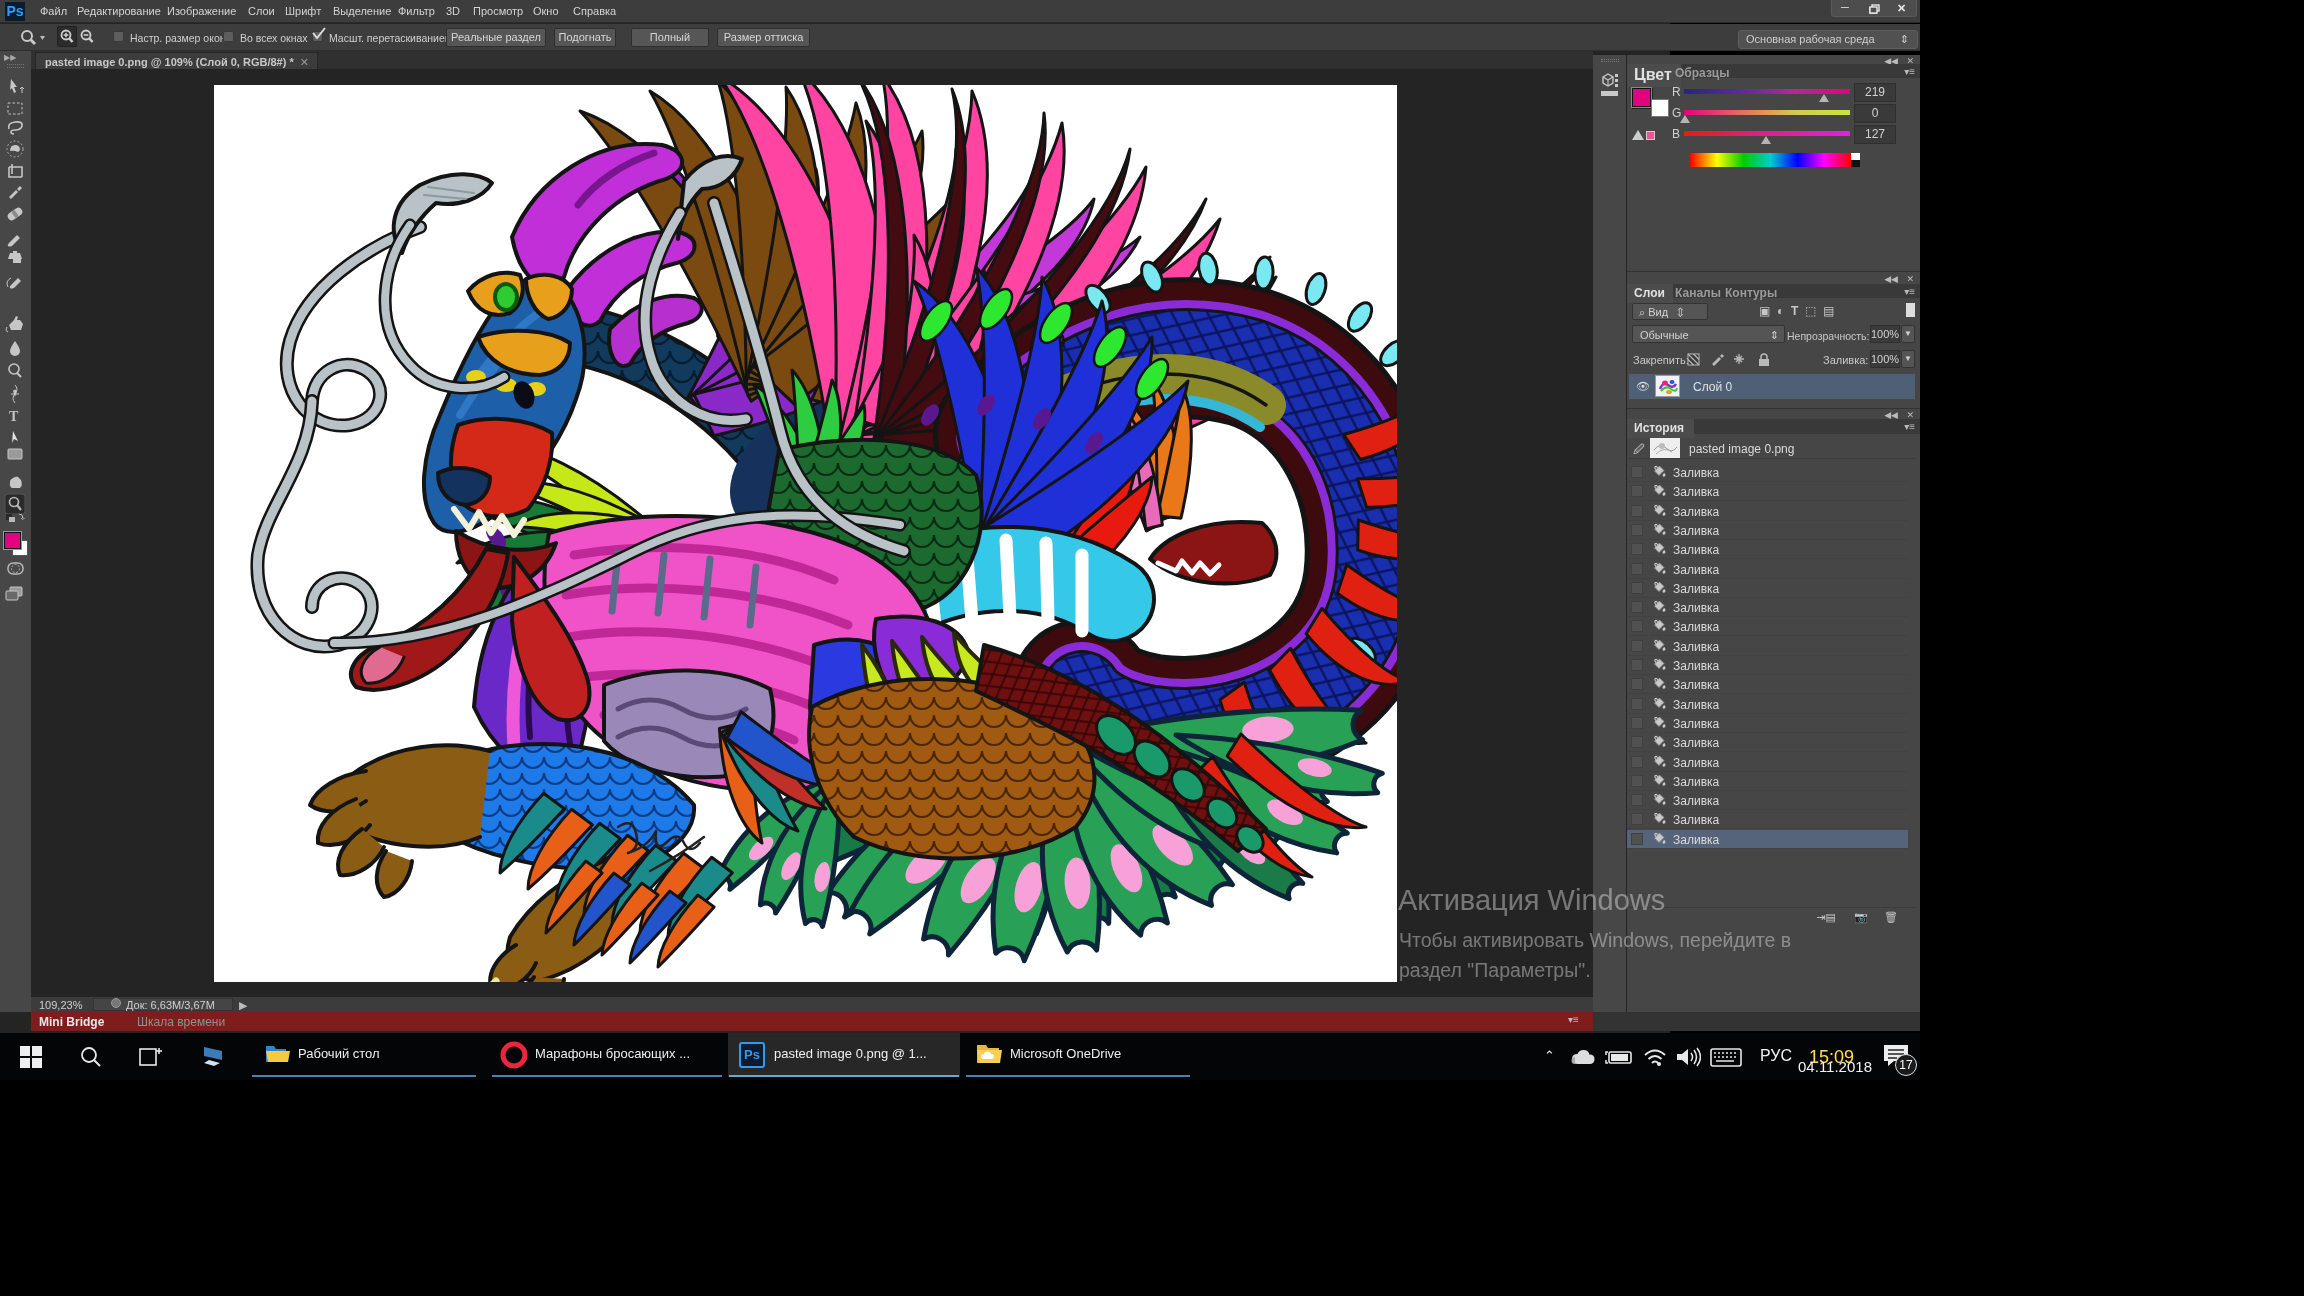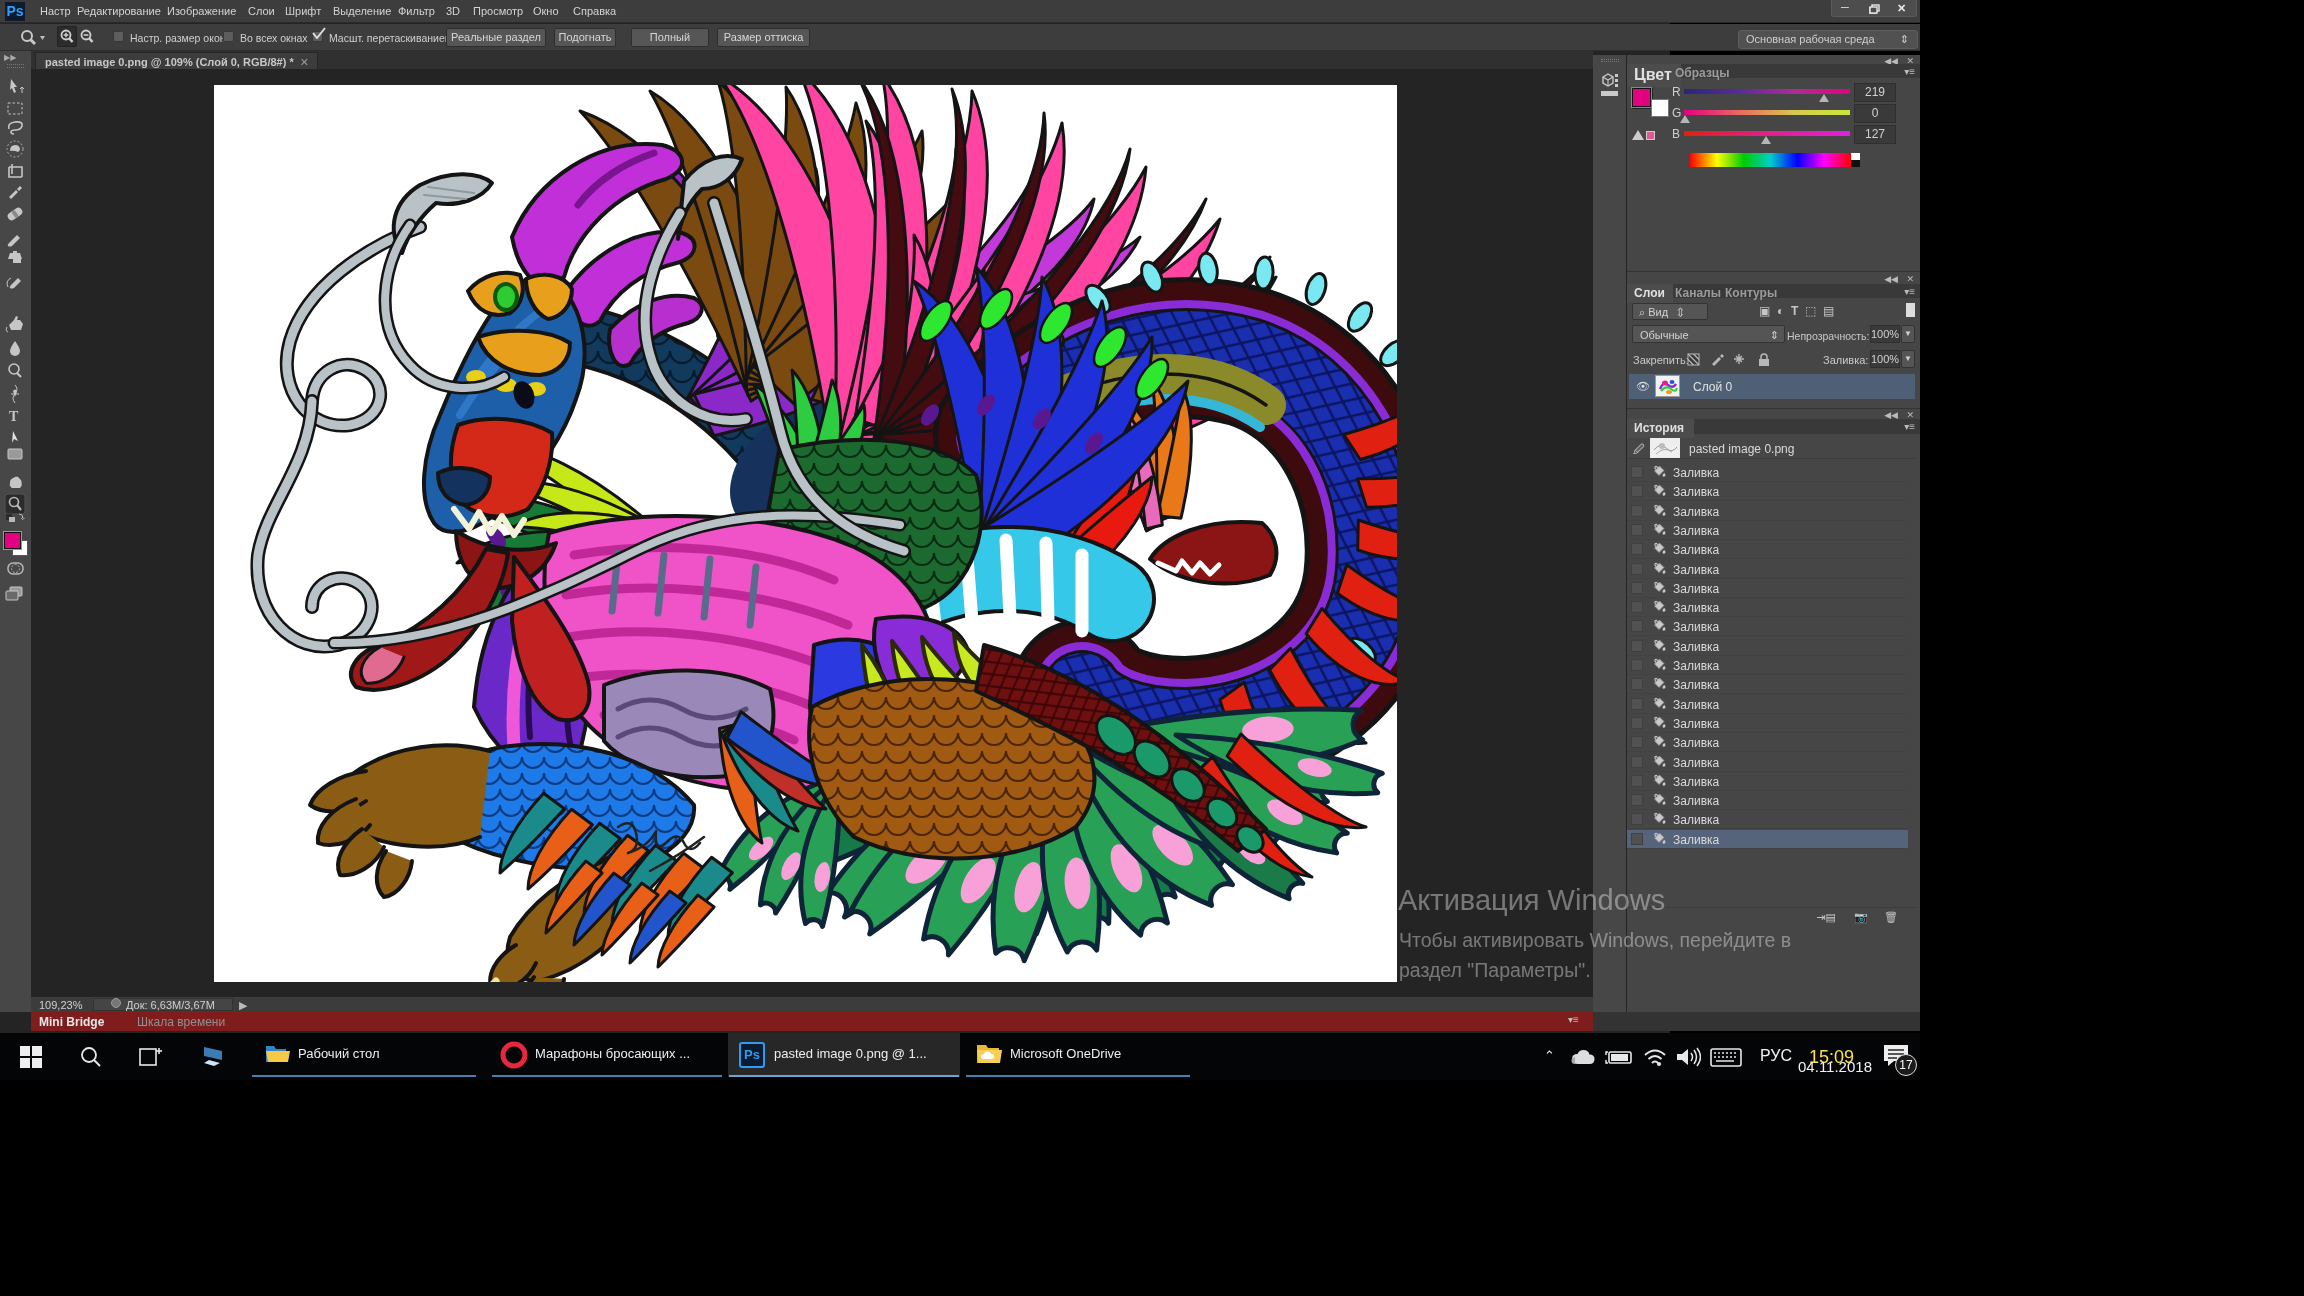--- a/index.html
+++ b/index.html
@@ -44,21 +44,21 @@
 
 #taskbar{position:absolute;left:0;top:1033px;width:1920px;height:47px;background:#030507}
 .tbtn{position:absolute;top:0;height:44px;color:#eee;font-size:13px}
 .tline{position:absolute;bottom:0;height:2px;background:#4a80ad}
 #tray{position:absolute;right:0;top:0;height:47px;color:#fff;font-size:12px}
 </style></head>
 <body>
 <div id="screen">
   <div id="menubar">
     <div id="pslogo">Ps</div>
-    <div class="mi" style="left:40px">Настр</div>
+    <div class="mi" style="left:40px">Файл</div>
     <div class="mi" style="left:77px">Редактирование</div>
     <div class="mi" style="left:167px">Изображение</div>
     <div class="mi" style="left:248px">Слои</div>
     <div class="mi" style="left:285px">Шрифт</div>
     <div class="mi" style="left:333px">Выделение</div>
     <div class="mi" style="left:398px">Фильтр</div>
     <div class="mi" style="left:446px">3D</div>
     <div class="mi" style="left:473px">Просмотр</div>
     <div class="mi" style="left:533px">Окно</div>
     <div class="mi" style="left:573px">Справка</div>

